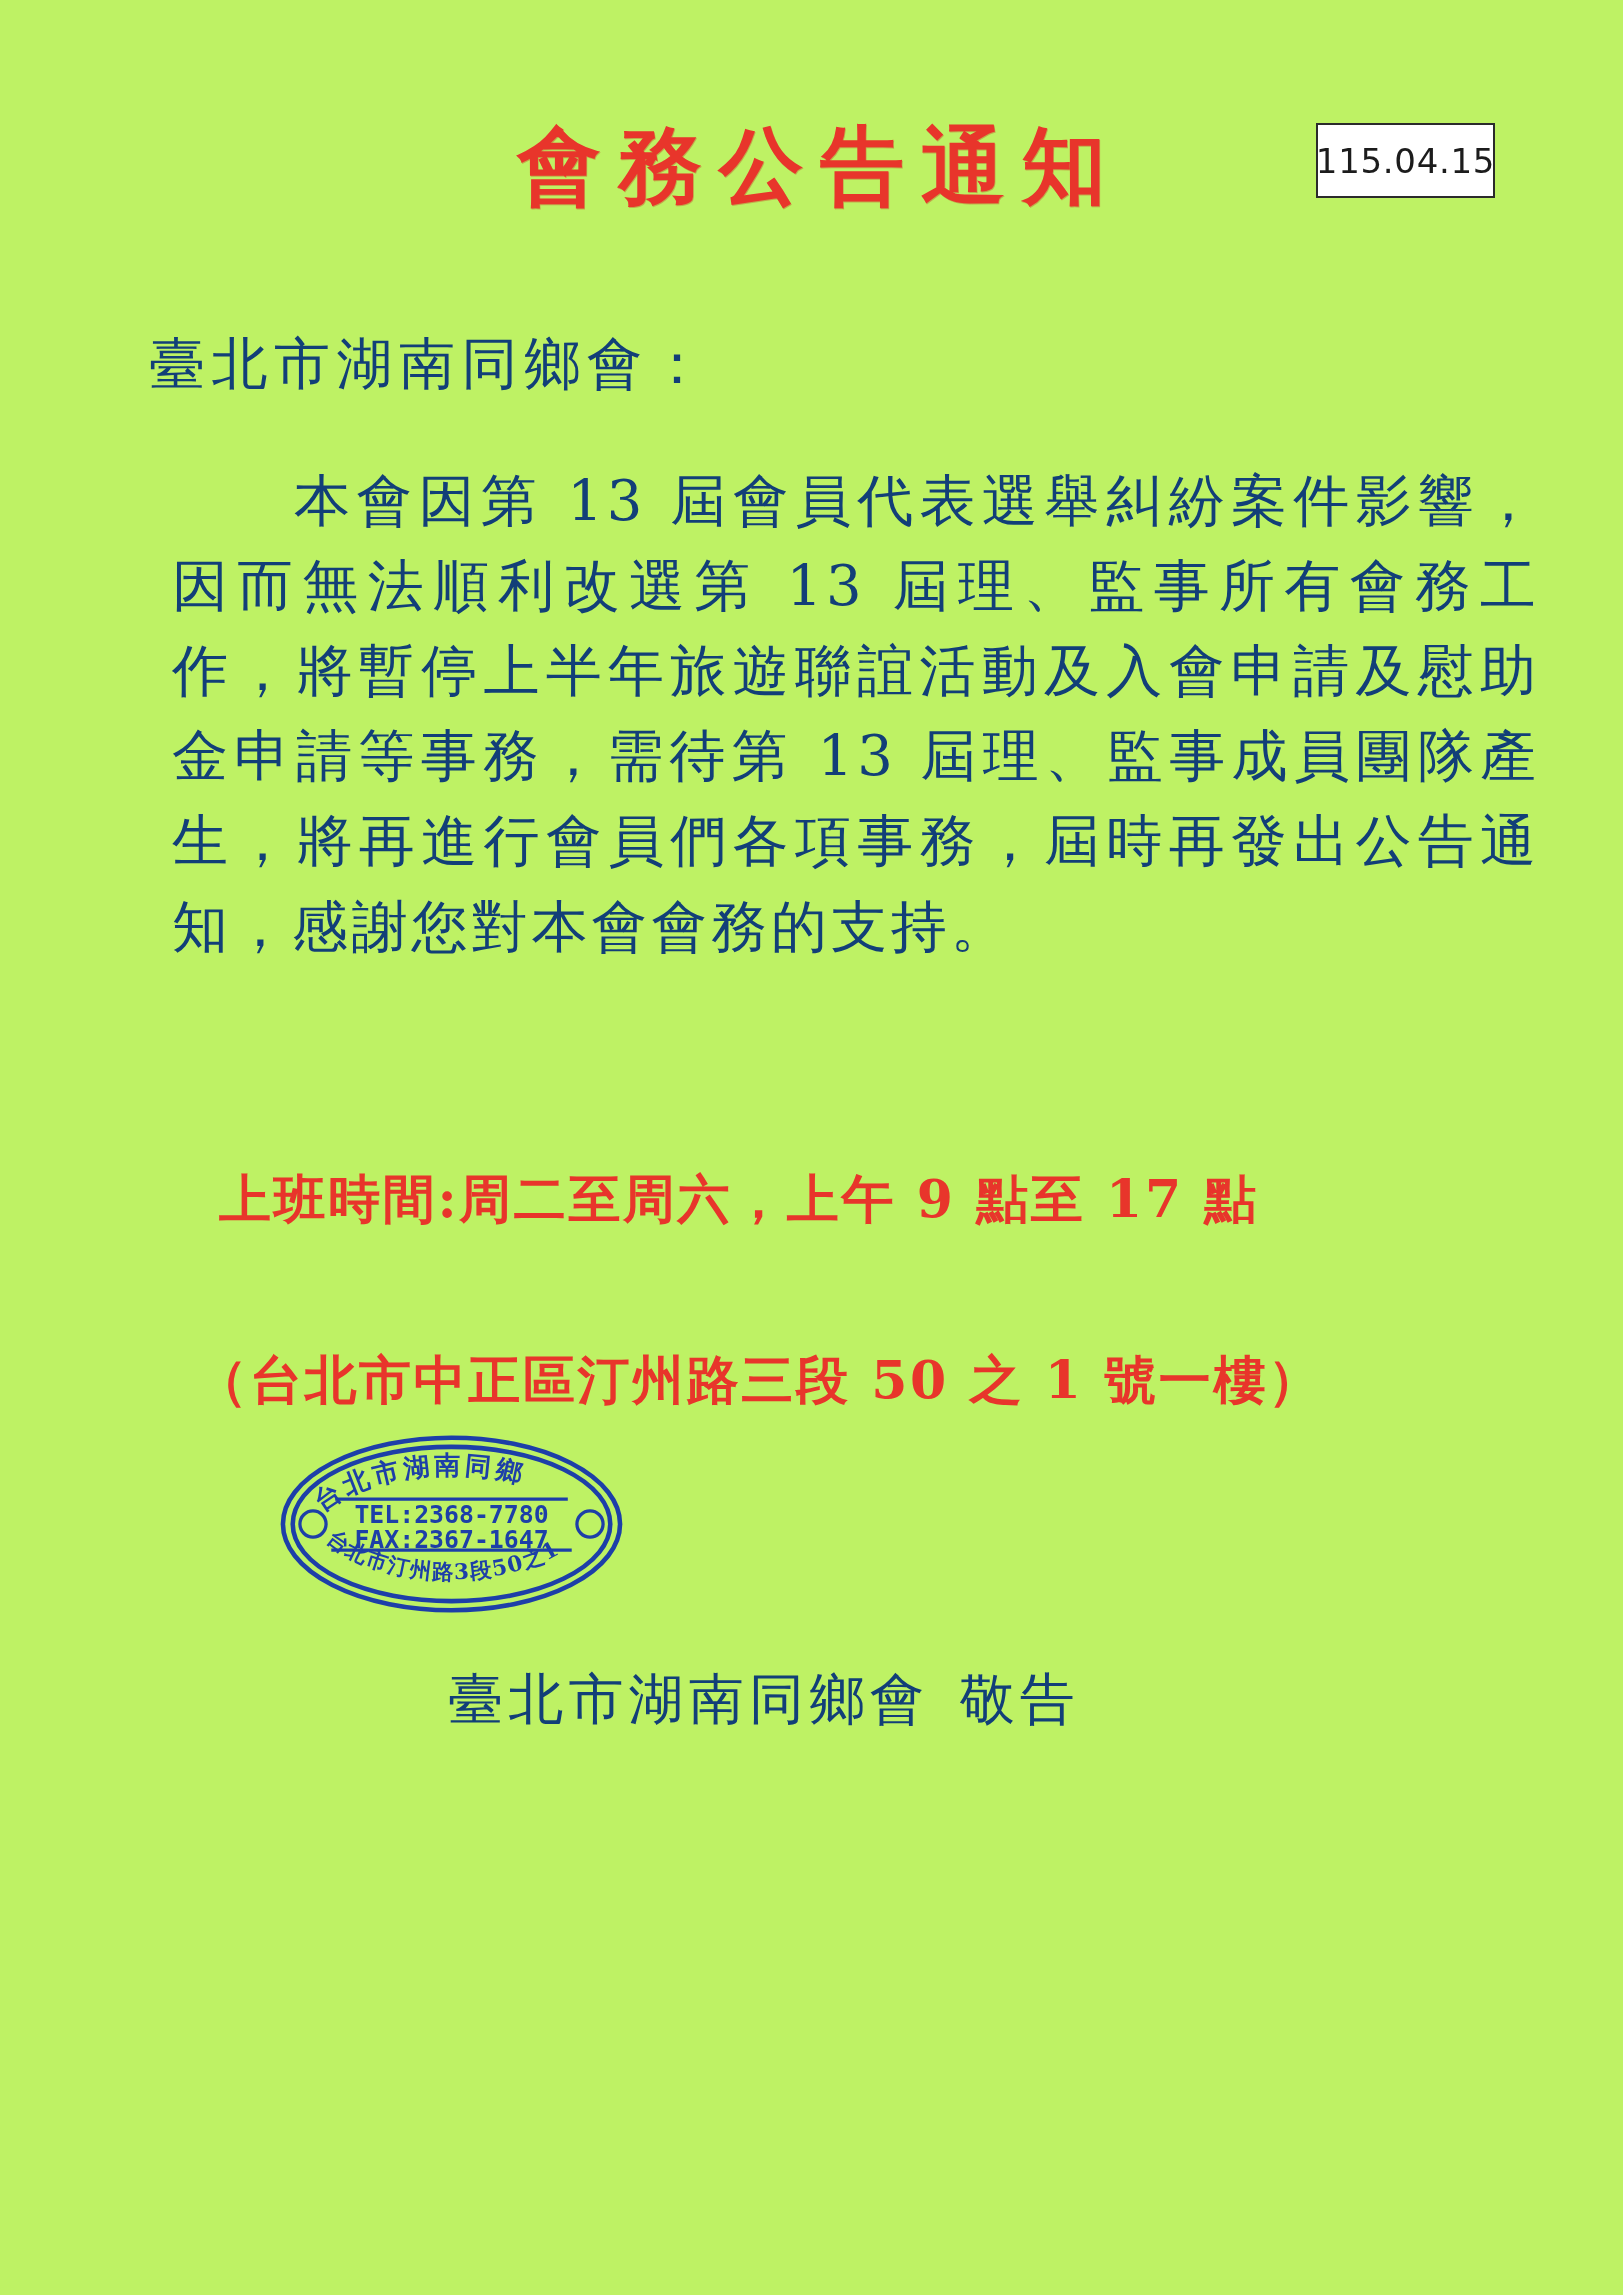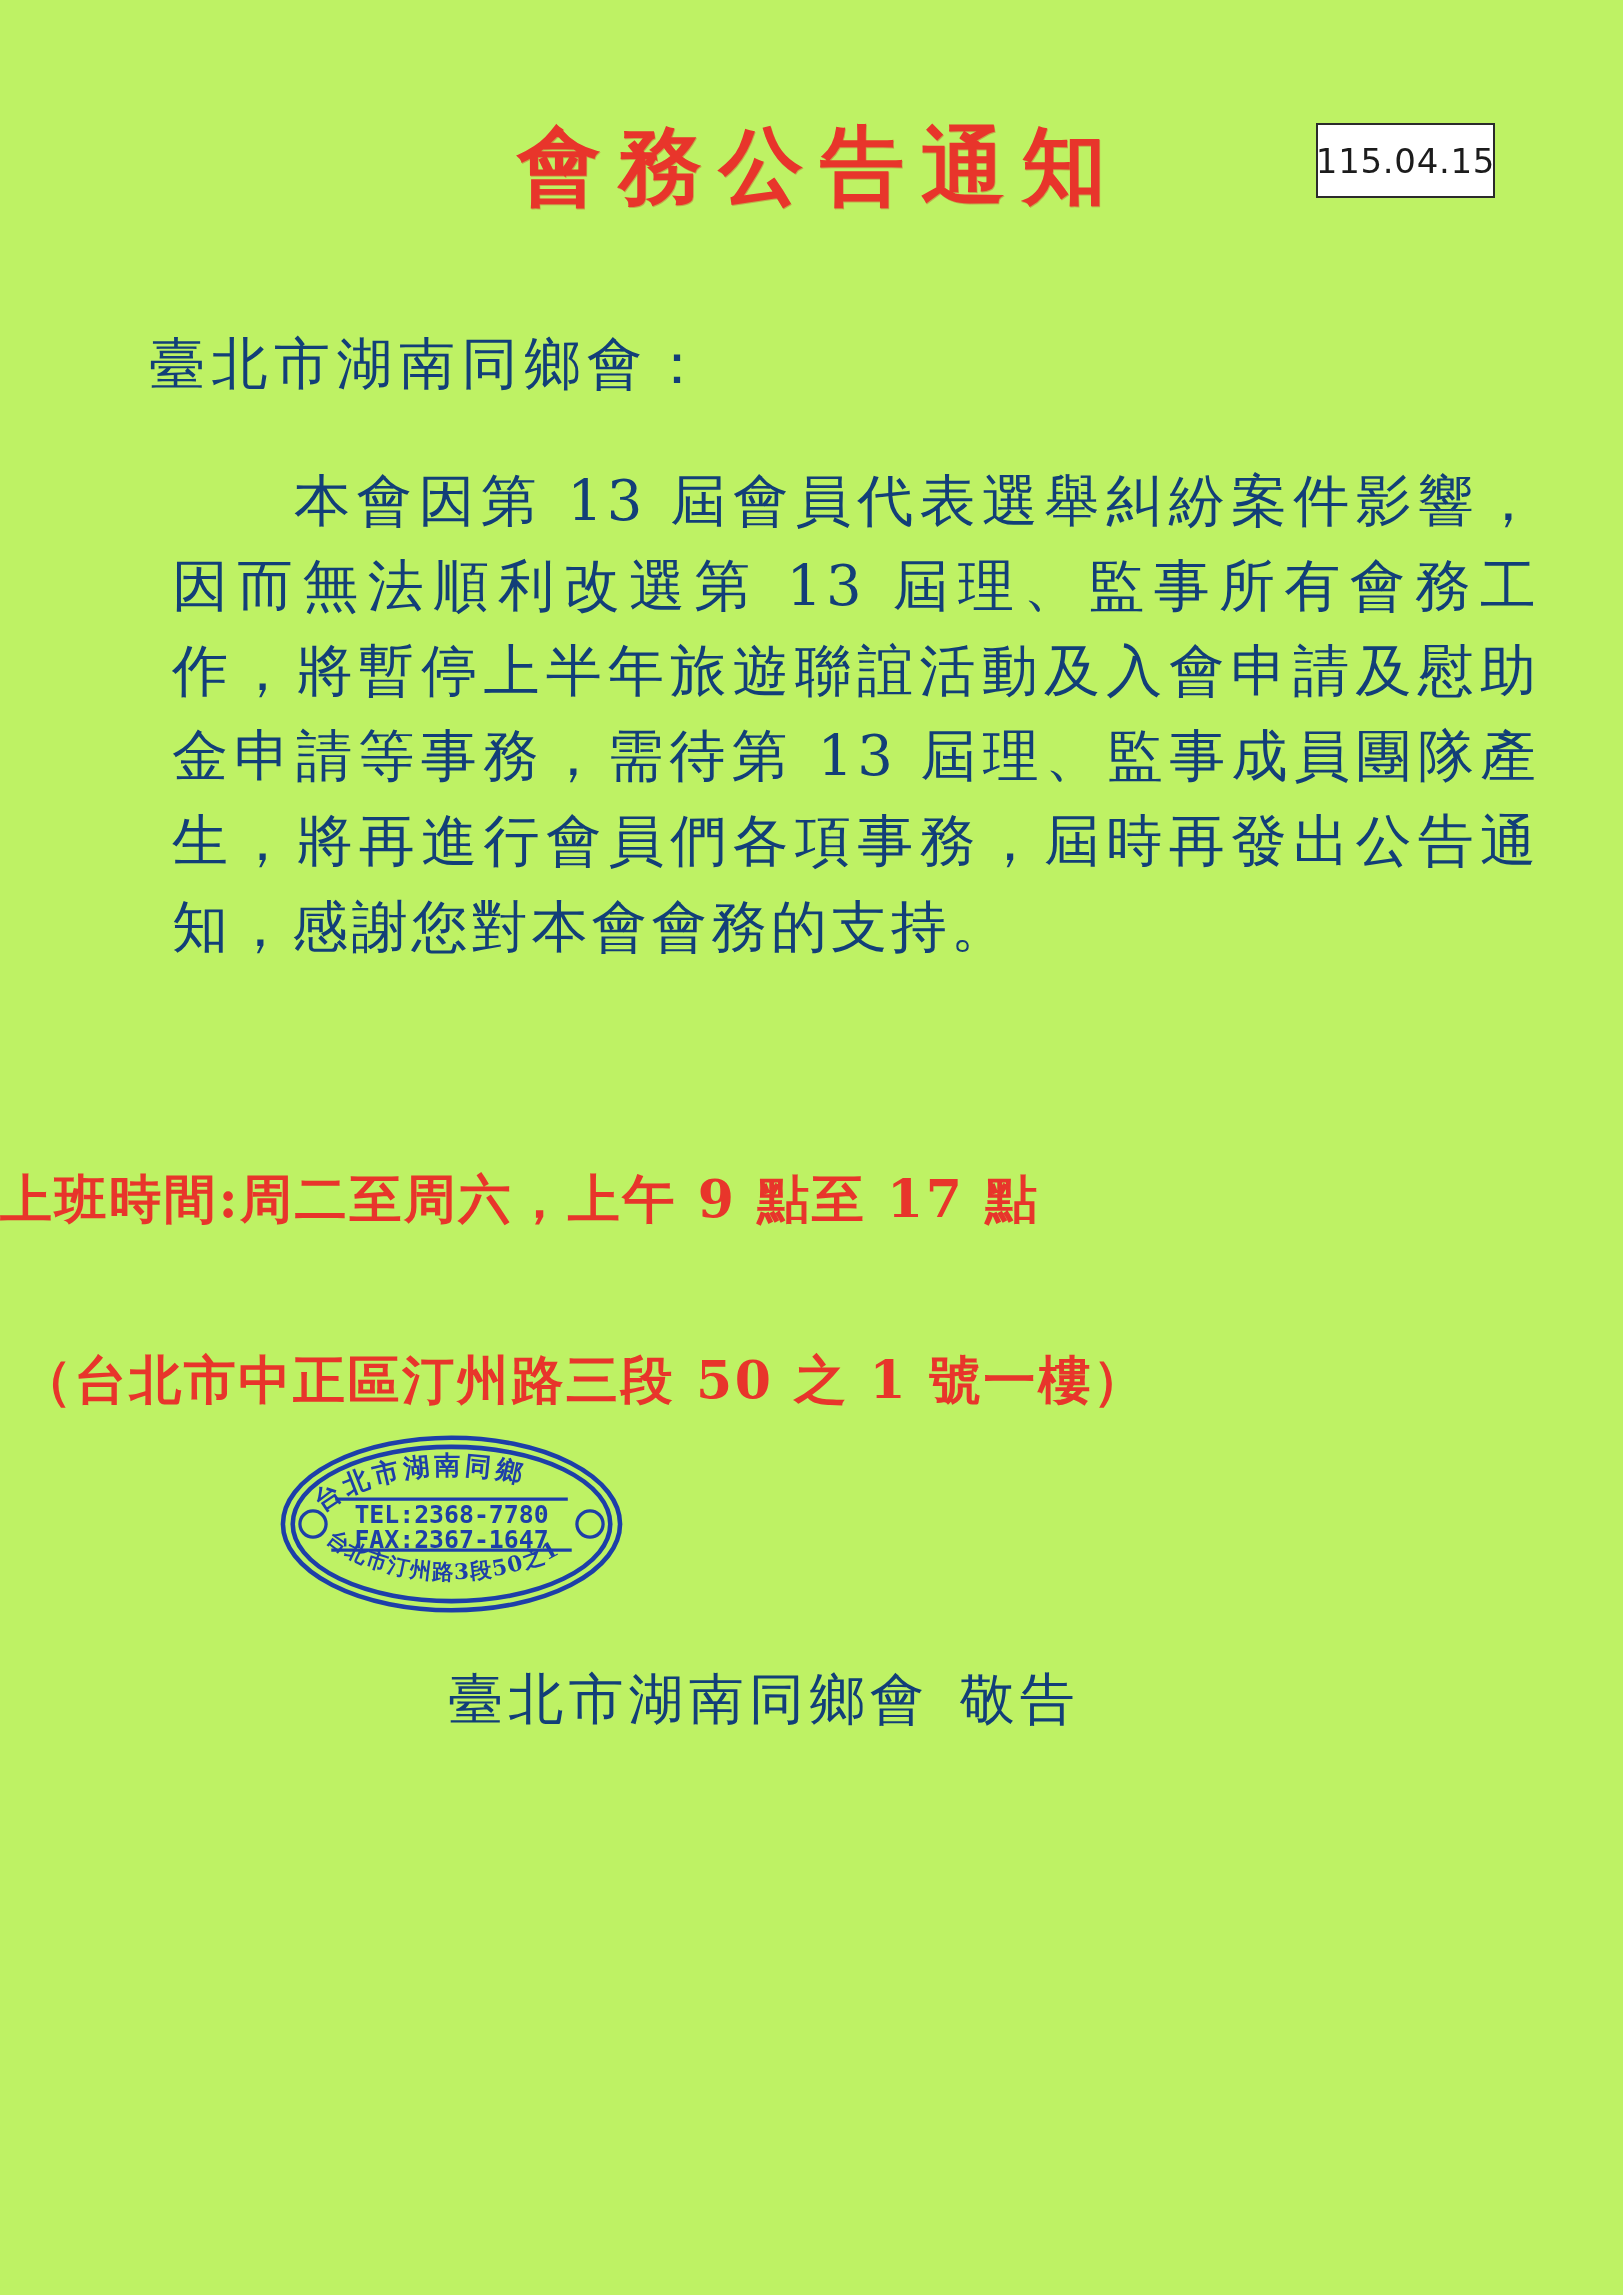--- a/index.html
+++ b/index.html
@@ -89,21 +89,21 @@
   }
 
   .notice-line {
     position: absolute;
     left: 0;
     width: 1478px;
     color: #e8352b;
     font-weight: bold;
     font-size: 52px;
     letter-spacing: 2.6px;
-    text-align: left;
+    text-align: center;
     white-space: nowrap;
     font-family: "DejaVu Serif", "Liberation Serif", serif;
   }
   .notice-line.l1 { top: 1165px; }
   .notice-line.l2 { top: 1346px; margin-left: 20px; }
 
   
   .stamp {
     position: absolute;
     top: 1426px;

